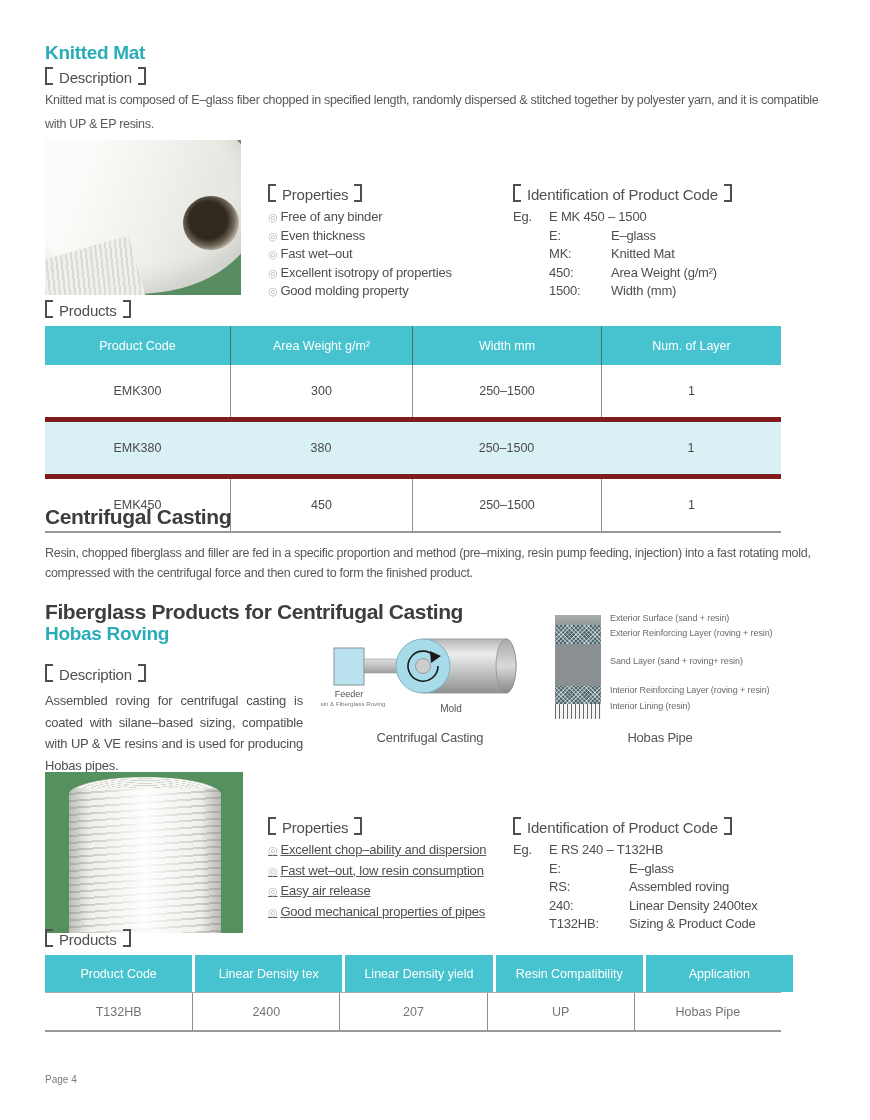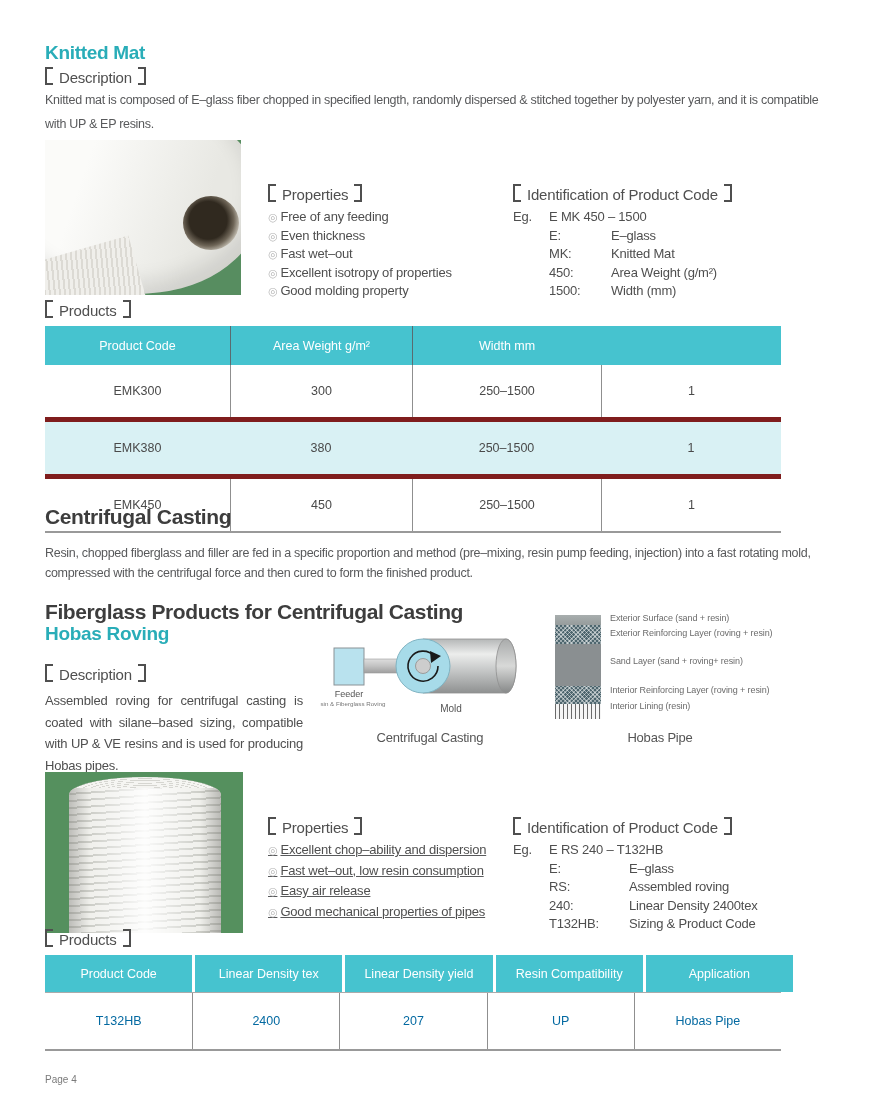--- a/index.html
+++ b/index.html
@@ -38,21 +38,21 @@
   .thead1 .cell + .cell { border-left:1px solid #5a6b70; }
   .cell { display:flex; align-items:center; justify-content:center; text-align:center; }
   .drow .cell { height:52px; color:#4a4a4a; }
   .drow .cell + .cell { border-left:1px solid #8f8f8f; }
   .drow.hl { background:#d9f1f4; }
   .drow.hl .cell + .cell { border-left:none; }
   .drow + .drow { border-top:5px solid #7f1d1d; }
   .tbl-bottom { border-bottom:2px solid #999999; }
   .thead2 { column-gap:3px; background:#ffffff; }
   .thead2 .cell { height:37px; background:#46c3cf; }
-  .drow2 .cell { height:56px; color:#0369a1; }
+  .drow2 .cell { height:37px; color:#737373; }
   .drow2 { border-top:1px solid #ababab; }
 
   
   .photo1 { width:196px; height:155px; background:#578d60; overflow:hidden; }
   .roll { position:absolute; left:-30px; top:-34px; width:246px; height:188px;
           background:linear-gradient(115deg,#fbfbf9 30%,#e8e8e3 72%);
           border-radius:38% 50% 45% 52%; transform:rotate(-6deg);
           box-shadow:inset -10px -12px 20px rgba(0,0,0,.10); }
   .roll-hole { position:absolute; left:138px; top:56px; width:56px; height:54px; border-radius:50%;
           background:radial-gradient(circle at 45% 45%, #30291f 0 44%, #6e6557 60%, #cfcabe 76%, #f2f1ec 100%); }
@@ -105,21 +105,21 @@
     <div class="roll"></div>
     <div class="roll-hole"></div>
     <div class="mat-flat"></div>
   </div>
 
   <div class="abs" style="left:268px; top:184px;">
     <div class="seclab">
       <span class="brk brk-l"></span><span>Properties</span><span class="brk brk-r"></span>
     </div>
     <div style="margin-top:5px;">
-      <div class="prop-item"><span class="bullet">◎</span><span>Free of any feeding</span></div>
+      <div class="prop-item"><span class="bullet">◎</span><span>Free of any binder</span></div>
       <div class="prop-item"><span class="bullet">◎</span><span>Even thickness</span></div>
       <div class="prop-item"><span class="bullet">◎</span><span>Fast wet–out</span></div>
       <div class="prop-item"><span class="bullet">◎</span><span>Excellent isotropy of properties</span></div>
       <div class="prop-item"><span class="bullet">◎</span><span>Good molding property</span></div>
     </div>
   </div>
 
   <div class="abs ident" style="left:513px; top:184px;">
     <div class="seclab">
       <span class="brk brk-l"></span><span>Identification of Product Code</span><span class="brk brk-r"></span>
@@ -152,20 +152,21 @@
 
   <div class="abs seclab" style="left:45px; top:300px;">
     <span class="brk brk-l"></span><span>Products</span><span class="brk brk-r"></span>
   </div>
 
   <div class="tbl tbl-bottom" style="top:326px;">
     <div class="tblrow thead thead1">
       <div class="cell">Product Code</div>
       <div class="cell">Area Weight g/m²</div>
       <div class="cell">Width mm</div>
+      <div class="cell">Num. of Layer</div>
     </div>
     <div class="tblrow drow">
       <div class="cell">EMK300</div>
       <div class="cell">300</div>
       <div class="cell">250–1500</div>
       <div class="cell">1</div>
     </div>
     <div class="tblrow drow hl">
       <div class="cell">EMK380</div>
       <div class="cell">380</div>

